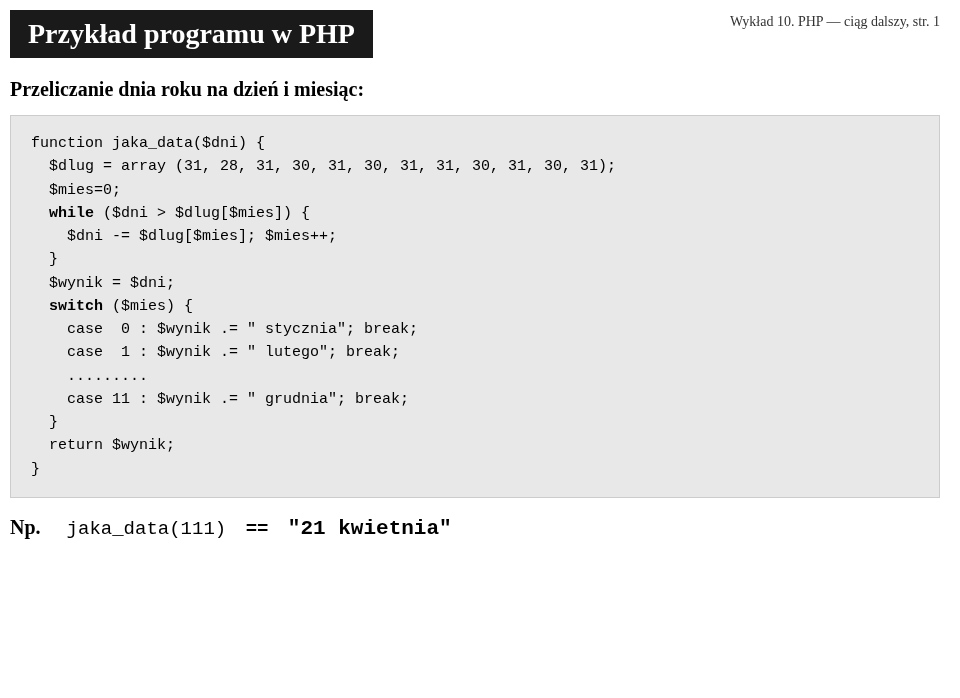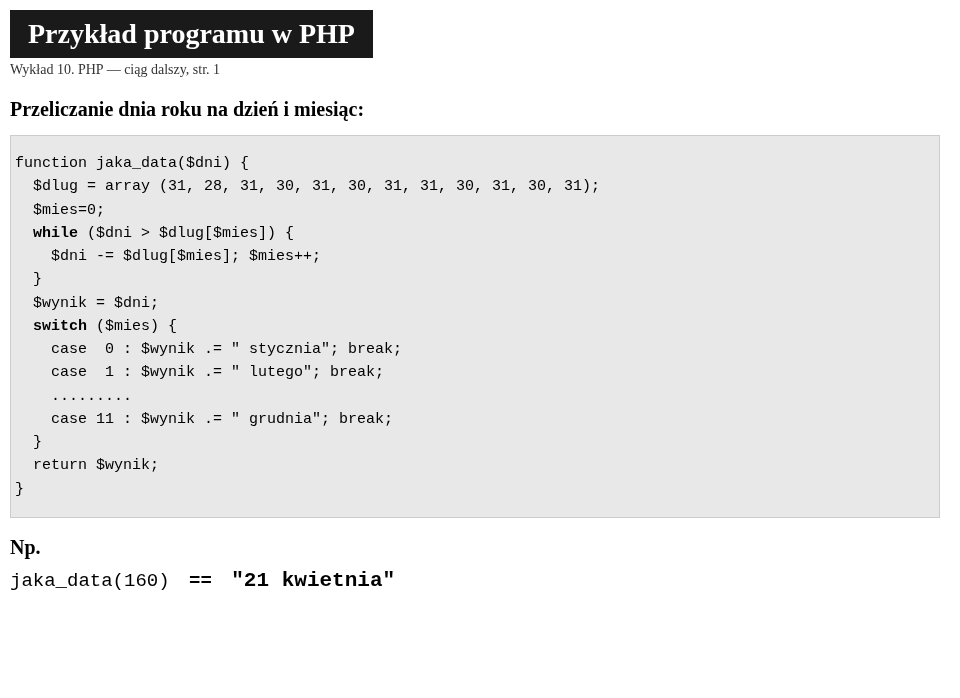--- a/index.html
+++ b/index.html
@@ -1,19 +1,18 @@
 <!DOCTYPE html>
 <html><head>
   <meta charset="utf-8">
   <style>
     * {
       margin: 0;
       padding: 0;
       box-sizing: border-box;
-      flex-direction: column;
     }
 
     body {
       width: 960px;
       height: 698px;
       background: #ffffff;
       font-family: 'Times New Roman', Times, serif;
       position: relative;
       overflow: hidden;
     }
@@ -50,21 +49,21 @@
       font-size: 20px;
       font-weight: bold;
       font-family: 'Times New Roman', Times, serif;
       margin-bottom: 14px;
       margin-top: 10px;
     }
 
     .code-block {
       background: #e8e8e8;
       border: 1px solid #ccc;
-      padding: 16px 4px;
+      padding: 16px 20px;
       font-family: 'Courier New', Courier, monospace;
       font-size: 15px;
       line-height: 1.55;
       color: #000;
       white-space: pre;
       margin-bottom: 18px;
     }
 
     .example-line {
       font-size: 20px;
@@ -109,18 +108,18 @@
 <span>    case  1 : $wynik .= " lutego"; break;</span>
 <span>    .........</span>
 <span>    case 11 : $wynik .= " grudnia"; break;</span>
 <span>  }</span>
 <span>  return $wynik;</span>
 <span>}</span></div>
 
   <div class="example-line">
     <span class="np-label">Np.</span>
     <span class="code-inline">
-      <span>jaka_data(160)</span>
+      <span>jaka_data(111)</span>
       <span style="margin: 0 8px; font-weight:bold;">==</span>
       <span style="font-weight:bold; font-size:21px;">"21 kwietnia"</span>
     </span>
   </div>
 </div>
 
 </body></html>

